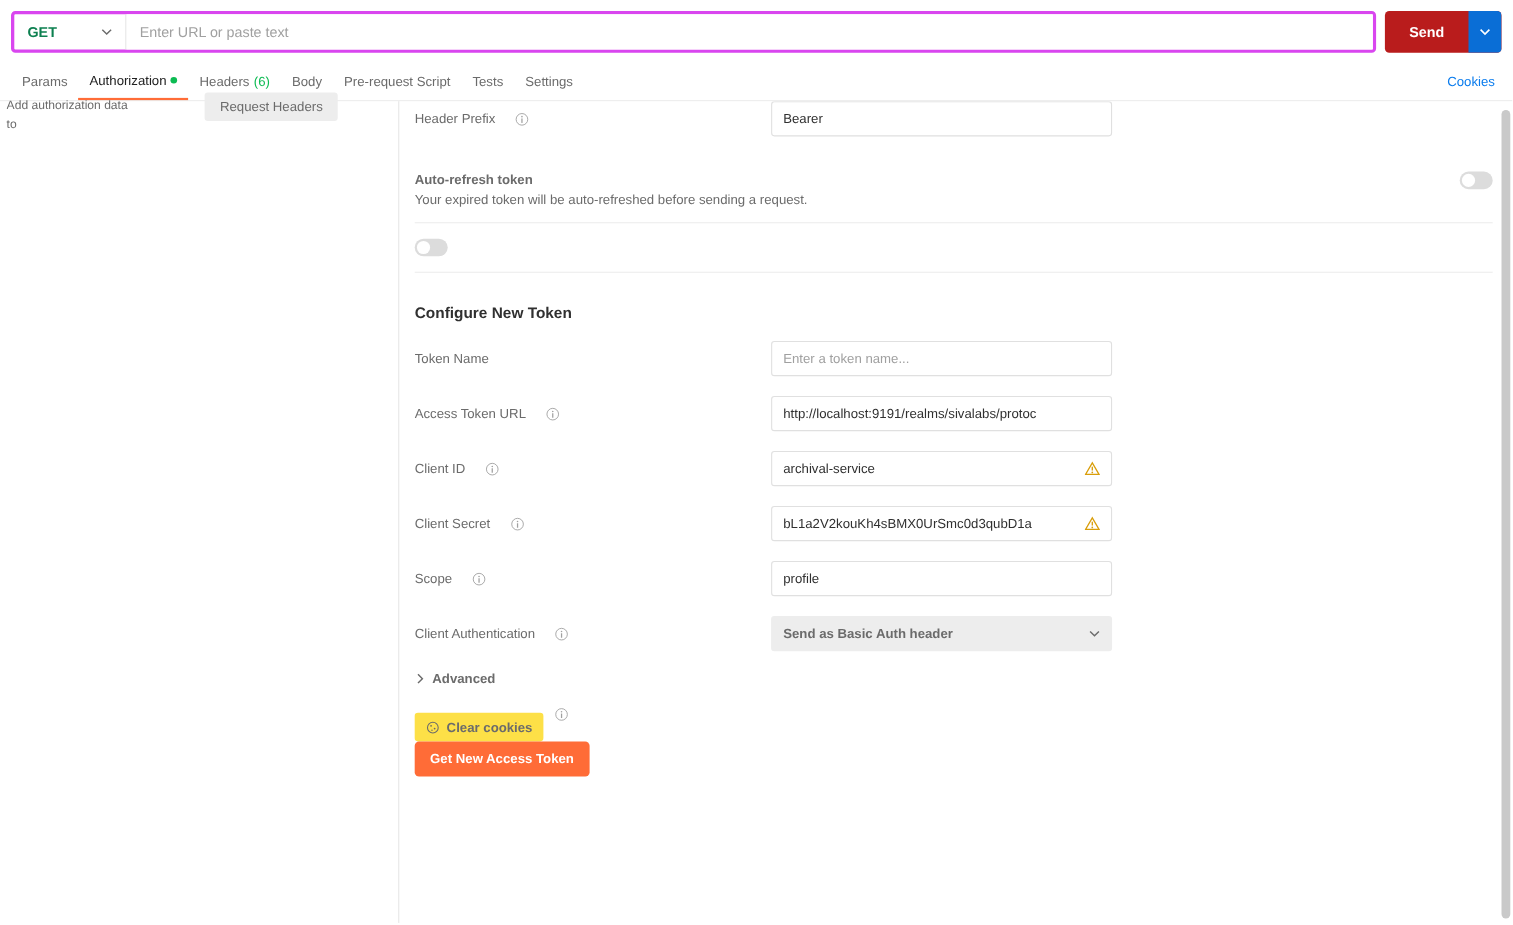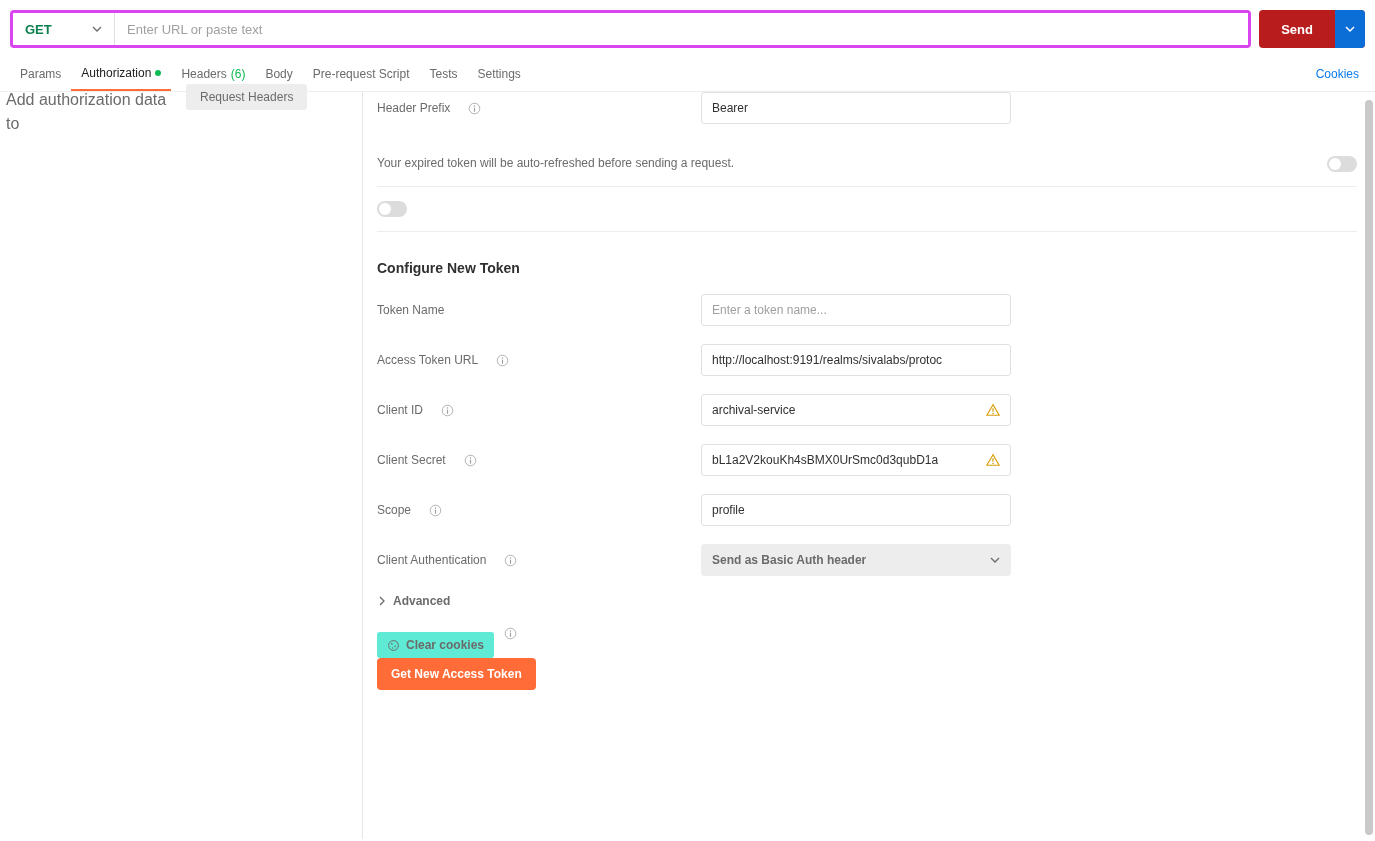--- a/index.html
+++ b/index.html
@@ -50,21 +50,21 @@
     .count-paren { color:#0cbb52; }
     .cookies-link { margin-left:auto; color:#097bed; cursor:pointer; font-size:12px; padding:0 6px;}
 
     
     .main {
       display: flex; height: calc(841px - 94px);
     }
     .left-col {
       width: 362px; flex-shrink:0; padding: 0 10px 10px 0; position:relative;
     }
-    .left-truncated { color:#6b6b6b; font-size:16px; padding:0 0 0 6px; line-height:1.5; }
+    .left-truncated { color:#6b6b6b; font-size:11px; padding:0 0 0 6px; line-height:1.5; }
     .pill {
       position:absolute; left:186px; top:-8px; background:#ededed; color:#6b6b6b;
       padding: 6px 14px; border-radius: 3px; font-size:12px;
     }
     .divider-v { width:1px; background:#e6e6e6; height:100%; }
     .right-col { flex:1; overflow-y:auto; padding: 0 18px 40px 14px; position:relative; }
 
     
     .section-title { font-size:14px; font-weight:700; color:#303030; margin: 28px 0 18px; }
     .row { display:flex; align-items:center; margin-bottom:18px; }
@@ -91,21 +91,21 @@
     }
     .toggle::after {
       content:""; position:absolute; left:2px; top:2px; width:12px; height:12px; background:#fff; border-radius:50%;
     }
 
     .info-icon { width:13px; height:13px; display:inline-flex; align-items:center; justify-content:center; color:#a0a0a0;}
     .info-icon svg { width:13px; height:13px; }
 
     .advanced { display:flex; align-items:center; gap:6px; color:#6b6b6b; font-weight:600; cursor:pointer; margin-top:8px; font-size:12px;}
     .clear-cookies {
-      display:inline-flex; align-items:center; gap:6px; background:#5eead4; color:#6b6b6b;
+      display:inline-flex; align-items:center; gap:6px; background:#fde047; color:#6b6b6b;
       padding: 6px 10px; border-radius:3px; font-size:12px; font-weight:600; cursor:pointer; margin-top:24px;
     }
     .clear-row { display:flex; align-items:center; gap:10px; }
     .get-token-btn {
       display:inline-flex; align-items:center; background:#ff6c37; color:#fff; font-weight:600;
       padding: 9px 14px; border-radius:4px; cursor:pointer; font-size:12px;
     }
 
     
     .scrollbar-fake {
@@ -196,20 +196,21 @@
       <div class="field">
         <div class="text-input">
           <input value="Bearer" style="">
         </div>
       </div>
     </div>
 
     
     <div class="toggle-row">
       <div class="text">
+        <div class="title">Auto-refresh token</div>
         <div class="desc">Your expired token will be auto-refreshed before sending a request.</div>
       </div>
       <div class="toggle"></div>
     </div>
 
     
     <div class="toggle-row">
       <div class="toggle"></div>
     </div>
 

